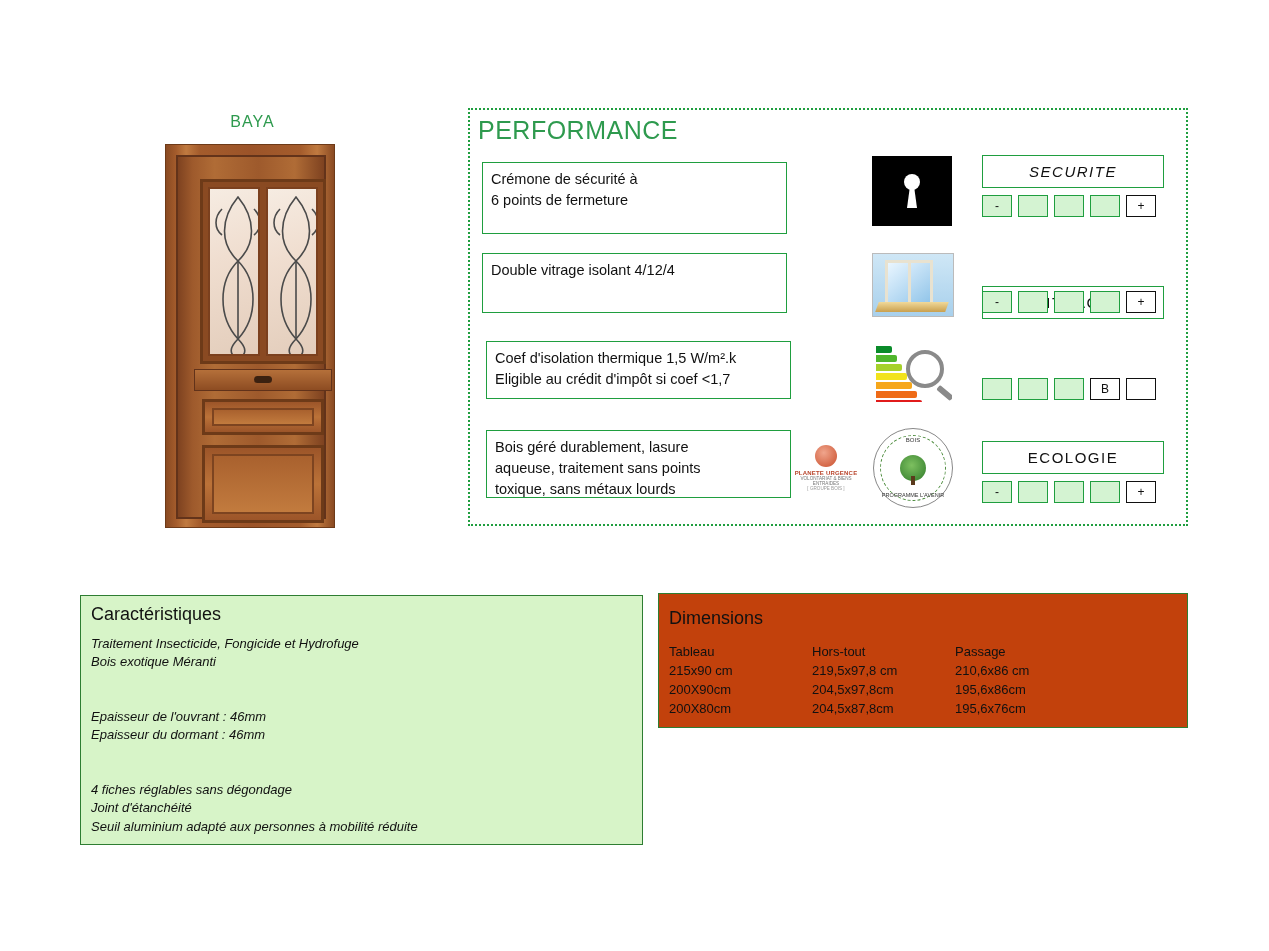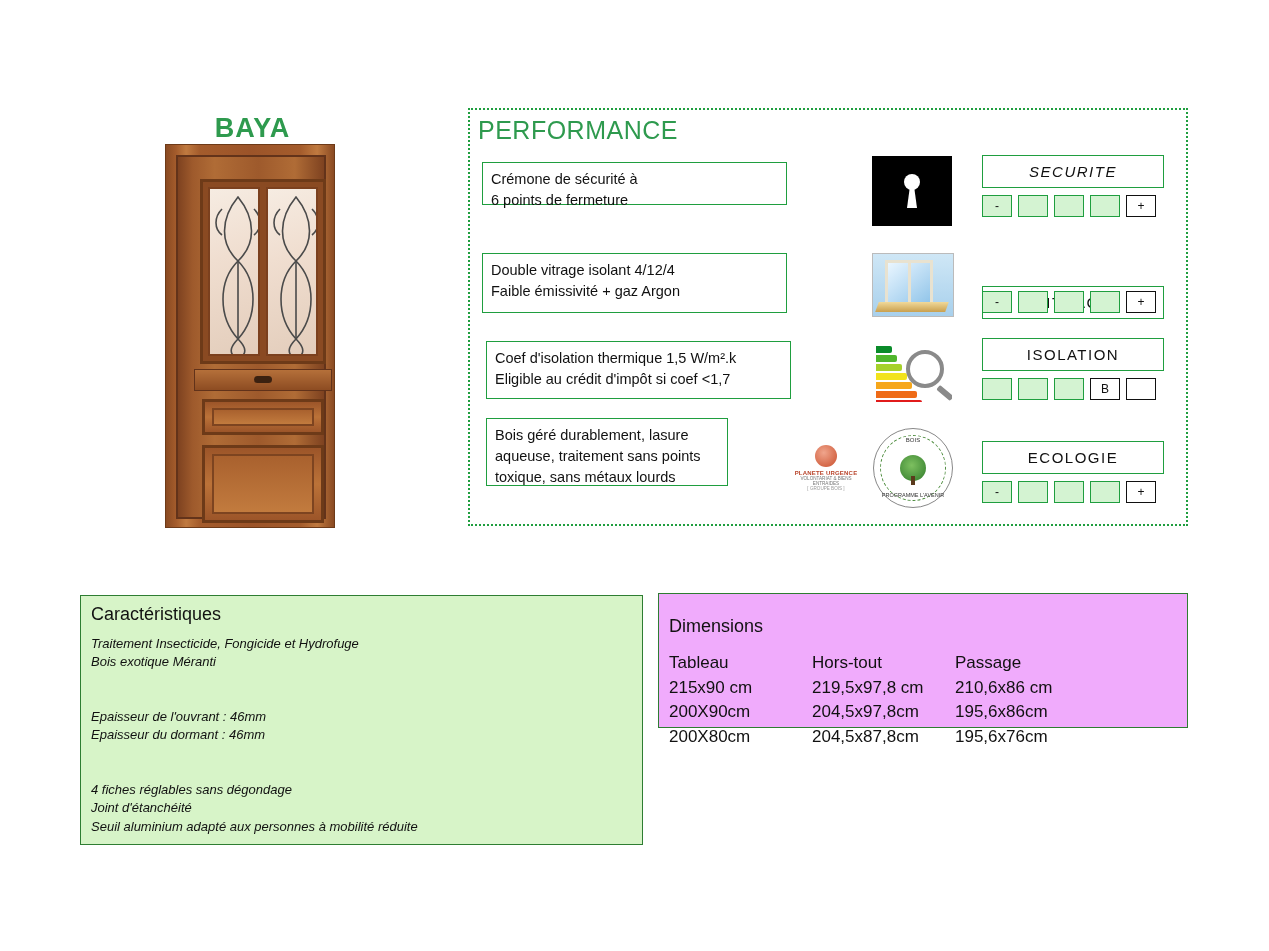--- a/index.html
+++ b/index.html
@@ -16,24 +16,23 @@
     overflow: hidden;
   }
 
   
   #product-title {
     position: absolute;
     left: 165px;
     top: 113px;
     width: 175px;
     text-align: center;
-    font-size: 27px;
+    font-size: 16px;
     color: #2e9a4e;
     letter-spacing: 1px;
-    font-weight: bold;
   }
 
   
   #door-image {
     position: absolute;
     left: 165px;
     top: 144px;
     width: 170px;
     height: 384px;
     background: #ffffff;
@@ -287,30 +286,30 @@
   }
   .caract-gap { height: 18px; }
 
   #dim-box {
     position: absolute;
     left: 658px;
     top: 593px;
     width: 530px;
     height: 135px;
     border: 1px solid #2e7d32;
-    background: #f0abfc;
-    box-sizing: border-box;
-    padding: 22px 10px;
+    background: #c2410c;
+    box-sizing: border-box;
+    padding: 14px 10px;
   }
   #dim-title {
     font-size: 18px;
     color: #111;
     margin-bottom: 14px;
   }
-  .dim-table { font-size: 17px; color:#111; }
+  .dim-table { font-size: 13px; color:#111; }
   .dim-row { display: flex; line-height: 1.45; }
   .dim-row > div { width: 143px; }
   .dim-row.head > div { }
 </style>
 </head>
 <body>
 
 <div id="product-title">BAYA</div>
 
 <div id="door-image">
@@ -351,41 +350,40 @@
           <div class="inset"></div>
         </div>
     </div>
   </div>
 </div>
 
 <div id="performance-panel">
   <div id="performance-title">PERFORMANCE</div>
 
   <div class="perf-row">
-    <div class="perf-text-box" style="left:12px; top:52px; width:305px; height:43px;">
+    <div class="perf-text-box" style="left:12px; top:52px; width:305px; height:72px;">
       <div>Crémone de sécurité à</div>
       <div>6 points de fermeture</div>
     </div>
     <div class="perf-icon icon-lock" style="left:402px; top:46px; height:70px;">
       <span class="kh"></span>
     </div>
     <div class="cat-box" style="left:512px; top:45px;font-style:italic;">SECURITE</div>
     <div class="scale" style="left:512px; top:85px;">
       <div class="cell">-</div>
       <div class="cell"></div>
       <div class="cell"></div>
       <div class="cell"></div>
       <div class="cell empty">+</div>
     </div>
   </div>
 
   <div class="perf-row">
     <div class="perf-text-box" style="left:12px; top:143px; width:305px; height:60px;">
       <div>Double vitrage isolant 4/12/4</div>
-      <div>Faible émissivité + gaz Argon</div>
     </div>
     <div class="perf-icon icon-window" style="left:402px; top:143px; height:62px;">
       <div class="pane">
           <div class="bar"></div>
         </div>
       <div class="sill"></div>
     </div>
     <div class="cat-box" style="left:512px; top:141px;margin-top:35px;">VITRAGE</div>
     <div class="scale" style="left:512px; top:181px;">
       <div class="cell">-</div>
@@ -406,32 +404,31 @@
         <div style="width:16px;background:#0a8b2a;"></div>
         <div style="width:21px;background:#4fb62c;"></div>
         <div style="width:26px;background:#a6d12b;"></div>
         <div style="width:31px;background:#f2e31c;"></div>
         <div style="width:36px;background:#f6a71b;"></div>
         <div style="width:41px;background:#ef6b17;"></div>
         <div style="width:46px;background:#e11b1b;"></div>
       </div>
       <div class="mag"></div>
     </div>
-    <div class="cat-box" style="left:512px; top:228px;">ISOLATION</div>
     <div class="scale" style="left:512px; top:268px;">
       <div class="cell"></div>
       <div class="cell"></div>
       <div class="cell"></div>
       <div class="cell dark">B</div>
       <div class="cell empty"></div>
     </div>
   </div>
 
   <div class="perf-row">
-    <div class="perf-text-box" style="left:16px; top:308px; width:242px; height:68px;">
+    <div class="perf-text-box" style="left:16px; top:320px; width:305px; height:68px;">
       <div>Bois géré durablement, lasure</div>
       <div>aqueuse, traitement sans points</div>
       <div>toxique, sans métaux lourds</div>
     </div>
 
     <div class="logo-pu" style="left:317px; top:330px;">
       <div class="disc"></div>
       <div class="l1">PLANETE URGENCE</div>
       <div class="l2">VOLONTARIAT &amp; BIENS ENTRAIDES</div>
       <div class="l3">[ GROUPE BOIS ]</div>

